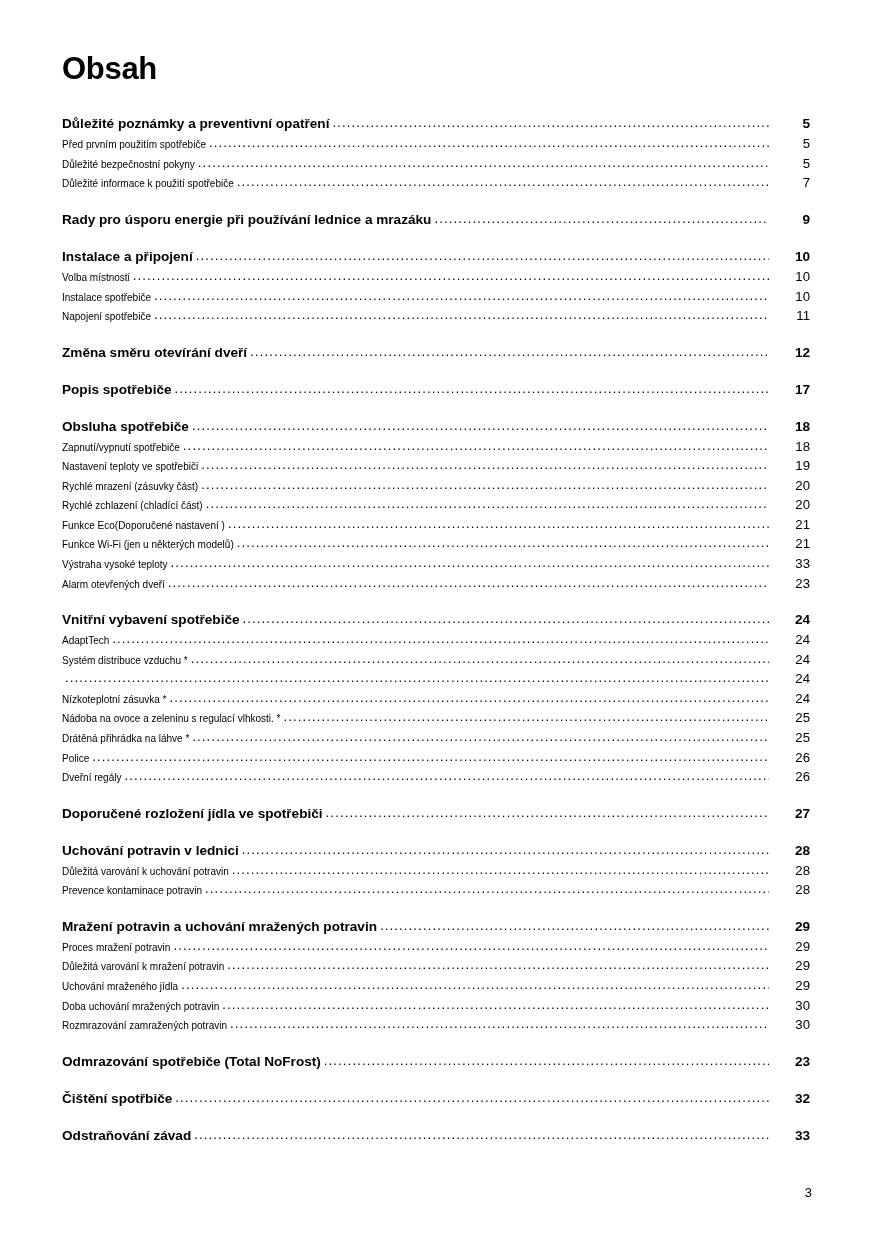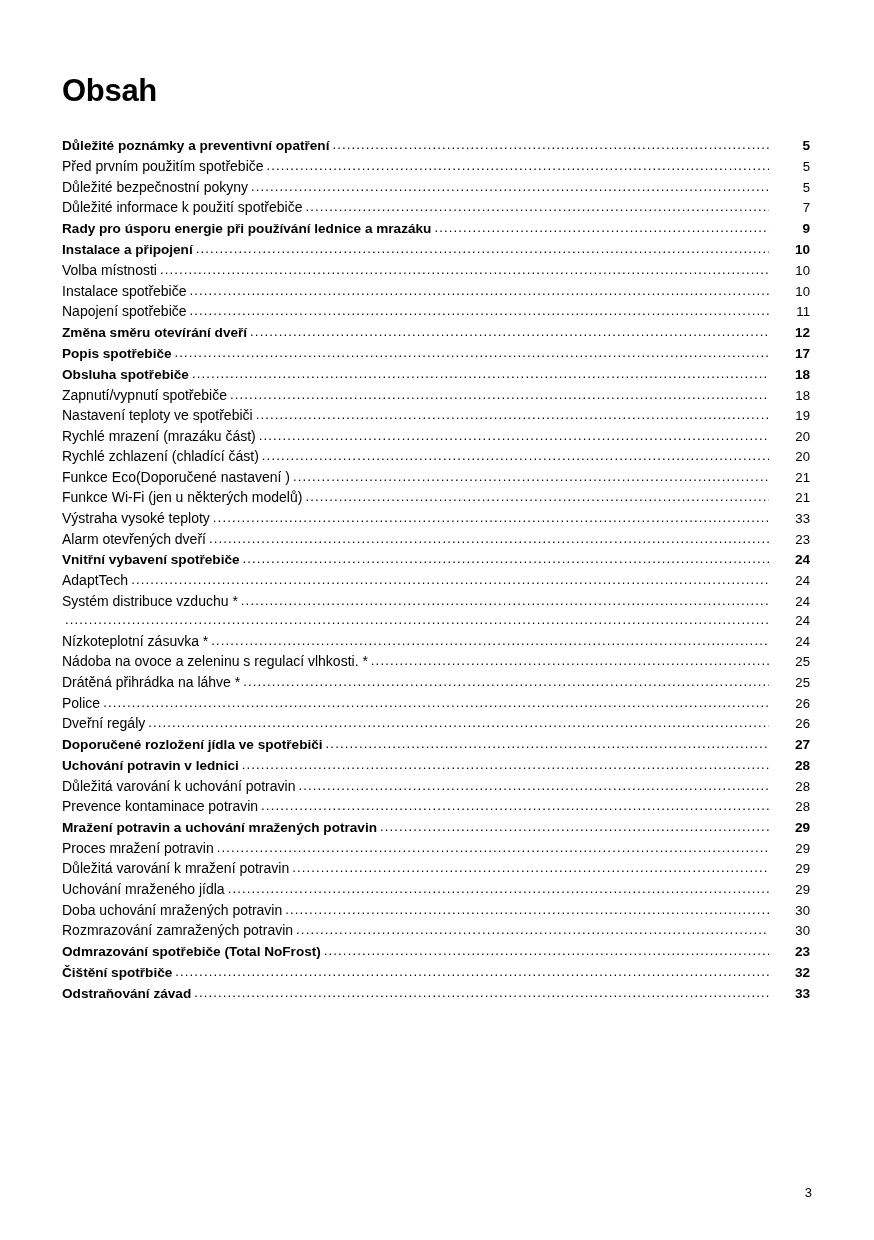--- a/index.html
+++ b/index.html
@@ -14,48 +14,48 @@
     color: #000000;
     position: relative;
     overflow: hidden;
   }
   .page {
     position: absolute;
     left: 0; top: 0;
     width: 874px;
     height: 1240px;
     box-sizing: border-box;
-    padding: 74px 62px 40px 62px;
+    padding: 52px 62px 40px 62px;
   }
   .title {
     font-size: 31px;
     font-weight: bold;
     letter-spacing: -0.3px;
     margin: 0 0 28px 0;
     line-height: 1.1;
   }
   .toc {
     width: 748px;
   }
   .group {
     margin-bottom: 0;
   }
   .group + .group {
-    margin-top: 1px;
+    margin-top: 17px;
   }
   .entry {
     display: flex;
     align-items: baseline;
     width: 100%;
     line-height: 1.0;
     padding: 3.2px 0;
   }
   .entry .label {
     white-space: nowrap;
-    font-size: 14px;
+    font-size: 10px;
   }
   .entry .dots {
     flex: 1 1 auto;
     overflow: hidden;
     white-space: nowrap;
     font-size: 13.2px;
     margin: 0 3px;
     letter-spacing: 1.1px;
     color: #000;
     position: relative;
@@ -168,21 +168,21 @@
           <span class="label">Zapnutí/vypnutí spotřebiče</span>
           <span class="dots">...................................................................................................................................................................................</span>
           <span class="page-num">18</span>
         </div>
         <div class="entry level-2">
           <span class="label">Nastavení teploty ve spotřebiči</span>
           <span class="dots">...................................................................................................................................................................................</span>
           <span class="page-num">19</span>
         </div>
         <div class="entry level-2">
-          <span class="label">Rychlé mrazení (mrazáku část)</span>
+          <span class="label">Rychlé mrazení (zásuvky část)</span>
           <span class="dots">...................................................................................................................................................................................</span>
           <span class="page-num">20</span>
         </div>
         <div class="entry level-2">
           <span class="label">Rychlé zchlazení (chladící část)</span>
           <span class="dots">...................................................................................................................................................................................</span>
           <span class="page-num">20</span>
         </div>
         <div class="entry level-2">
           <span class="label">Funkce Eco(Doporučené nastavení )</span>

